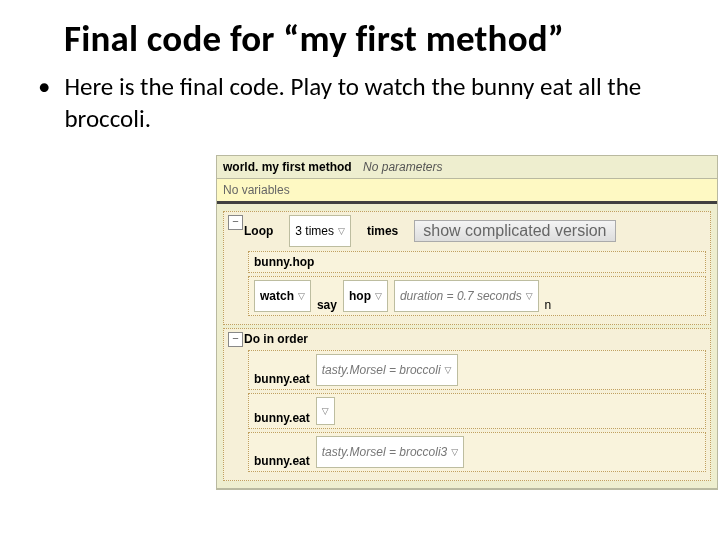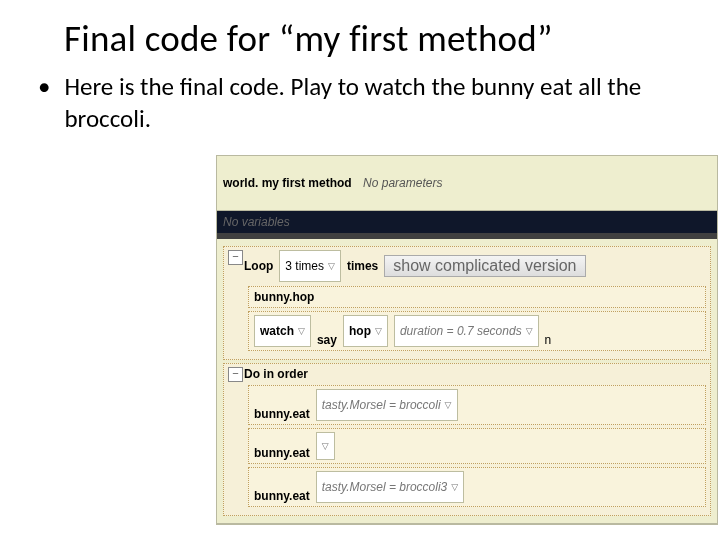--- a/index.html
+++ b/index.html
@@ -1,29 +1,29 @@
 <!DOCTYPE html>
 <html><head>
 <meta charset="utf-8">
 <style>
   body{margin:0;padding:0;background:#fff;font-family:"Calibri","Segoe UI",sans-serif;width:720px;height:540px;overflow:hidden}
   .slide{padding:16px 36px 0 36px}
-  .title{font-size:37px;font-weight:400;margin:0 0 10px 28px;color:#000;letter-spacing:.2px}
+  .title{font-size:37px;font-weight:700;margin:0 0 10px 28px;color:#000;letter-spacing:.2px}
   .bullet{font-size:25px;line-height:1.28;margin:0 0 20px 0;color:#000;display:flex}
   .bdot{margin:0 14px 0 2px}
   .shot{margin-left:180px;width:500px;border:1px solid #b9b9a0;font-family:Arial,Helvetica,sans-serif;font-size:12px;background:#fff}
-  .bar{background:#eeeecf;padding:20px 6px;border-bottom:1px solid #b9b9a0}
+  .bar{background:#eeeecf;padding:4px 6px;border-bottom:1px solid #b9b9a0}
   .bar .t1{font-weight:700}
   .bar .t2{font-style:italic;color:#555;margin-left:8px}
-  .sect{background:#0f172a;padding:4px 6px;font-style:italic;color:#666;border-bottom:6px solid #404040}
+  .sect{background:#fef9c3;padding:4px 6px;color:#666;border-bottom:3px solid #404040}
   .code{background:#eeeecf;padding:4px 4px 4px 4px;border-bottom:1px solid #b9b9a0}
   
   .blk{border:1px dotted #c0a060;background:#f6f0d8;margin:3px 2px;padding:3px 4px 5px 24px;position:relative}
   .blk .toggle{position:absolute;left:4px;top:3px;width:13px;height:13px;background:#fff;border:1px solid #888;text-align:center;line-height:11px;font-size:11px;color:#555;cursor:pointer}
-  .hdr{display:flex;align-items:center;gap:6px;flex-wrap:wrap;margin-bottom:4px;margin-left:-4px}
+  .hdr{display:flex;align-items:center;gap:16px;flex-wrap:wrap;margin-bottom:4px;margin-left:-4px}
   .kw{font-weight:700}
   .token{background:#fff;border:1px solid #bdbda0;padding:8px 5px;display:inline-flex;align-items:center;gap:4px}
   .token.dim{color:#777}
   .btn{background:linear-gradient(#f4f4f4,#ddd);border:1px solid #aaa;padding:1px 8px;color:#666;font-family:inherit;font-size:16px}
   .row{background:#f9f3dc;border:1px dotted #c0a060;margin:3px 0 3px 0;padding:3px 5px;display:flex;align-items:flex-end;gap:6px}
   .method{font-weight:700}
   .param{font-style:italic}
   .dd{font-size:9px;color:#777}
   .nest{margin-left:0}
 </style>

